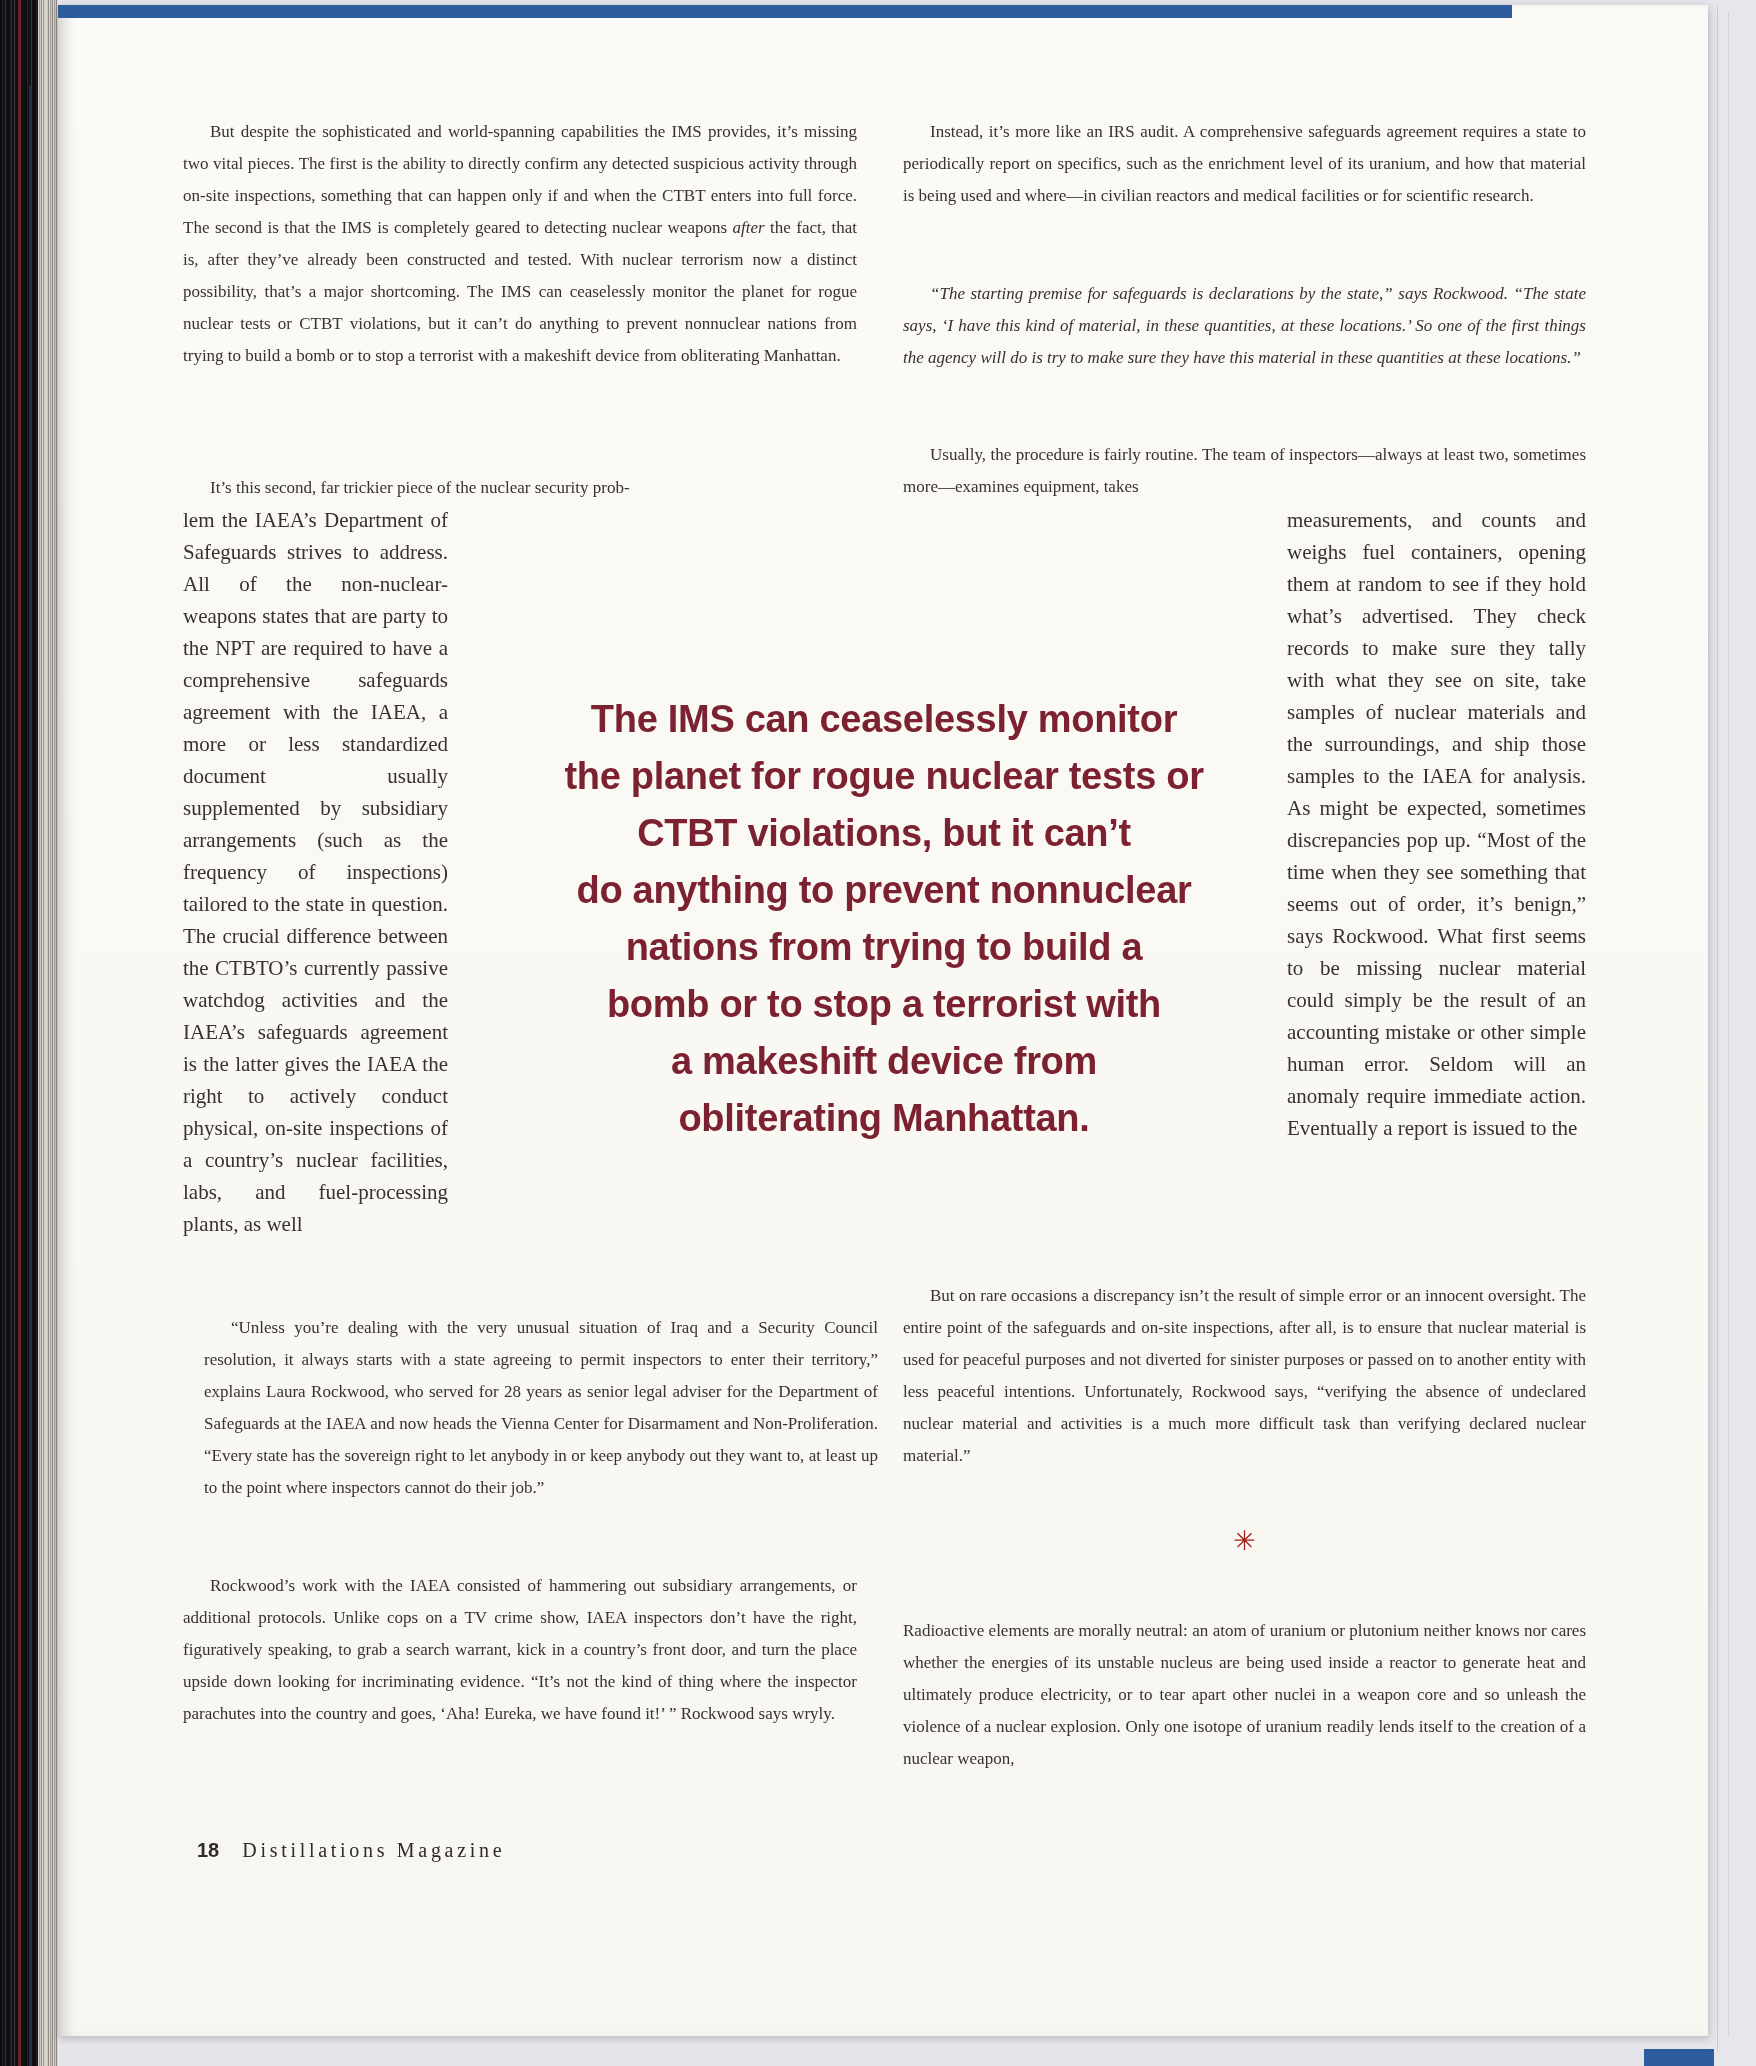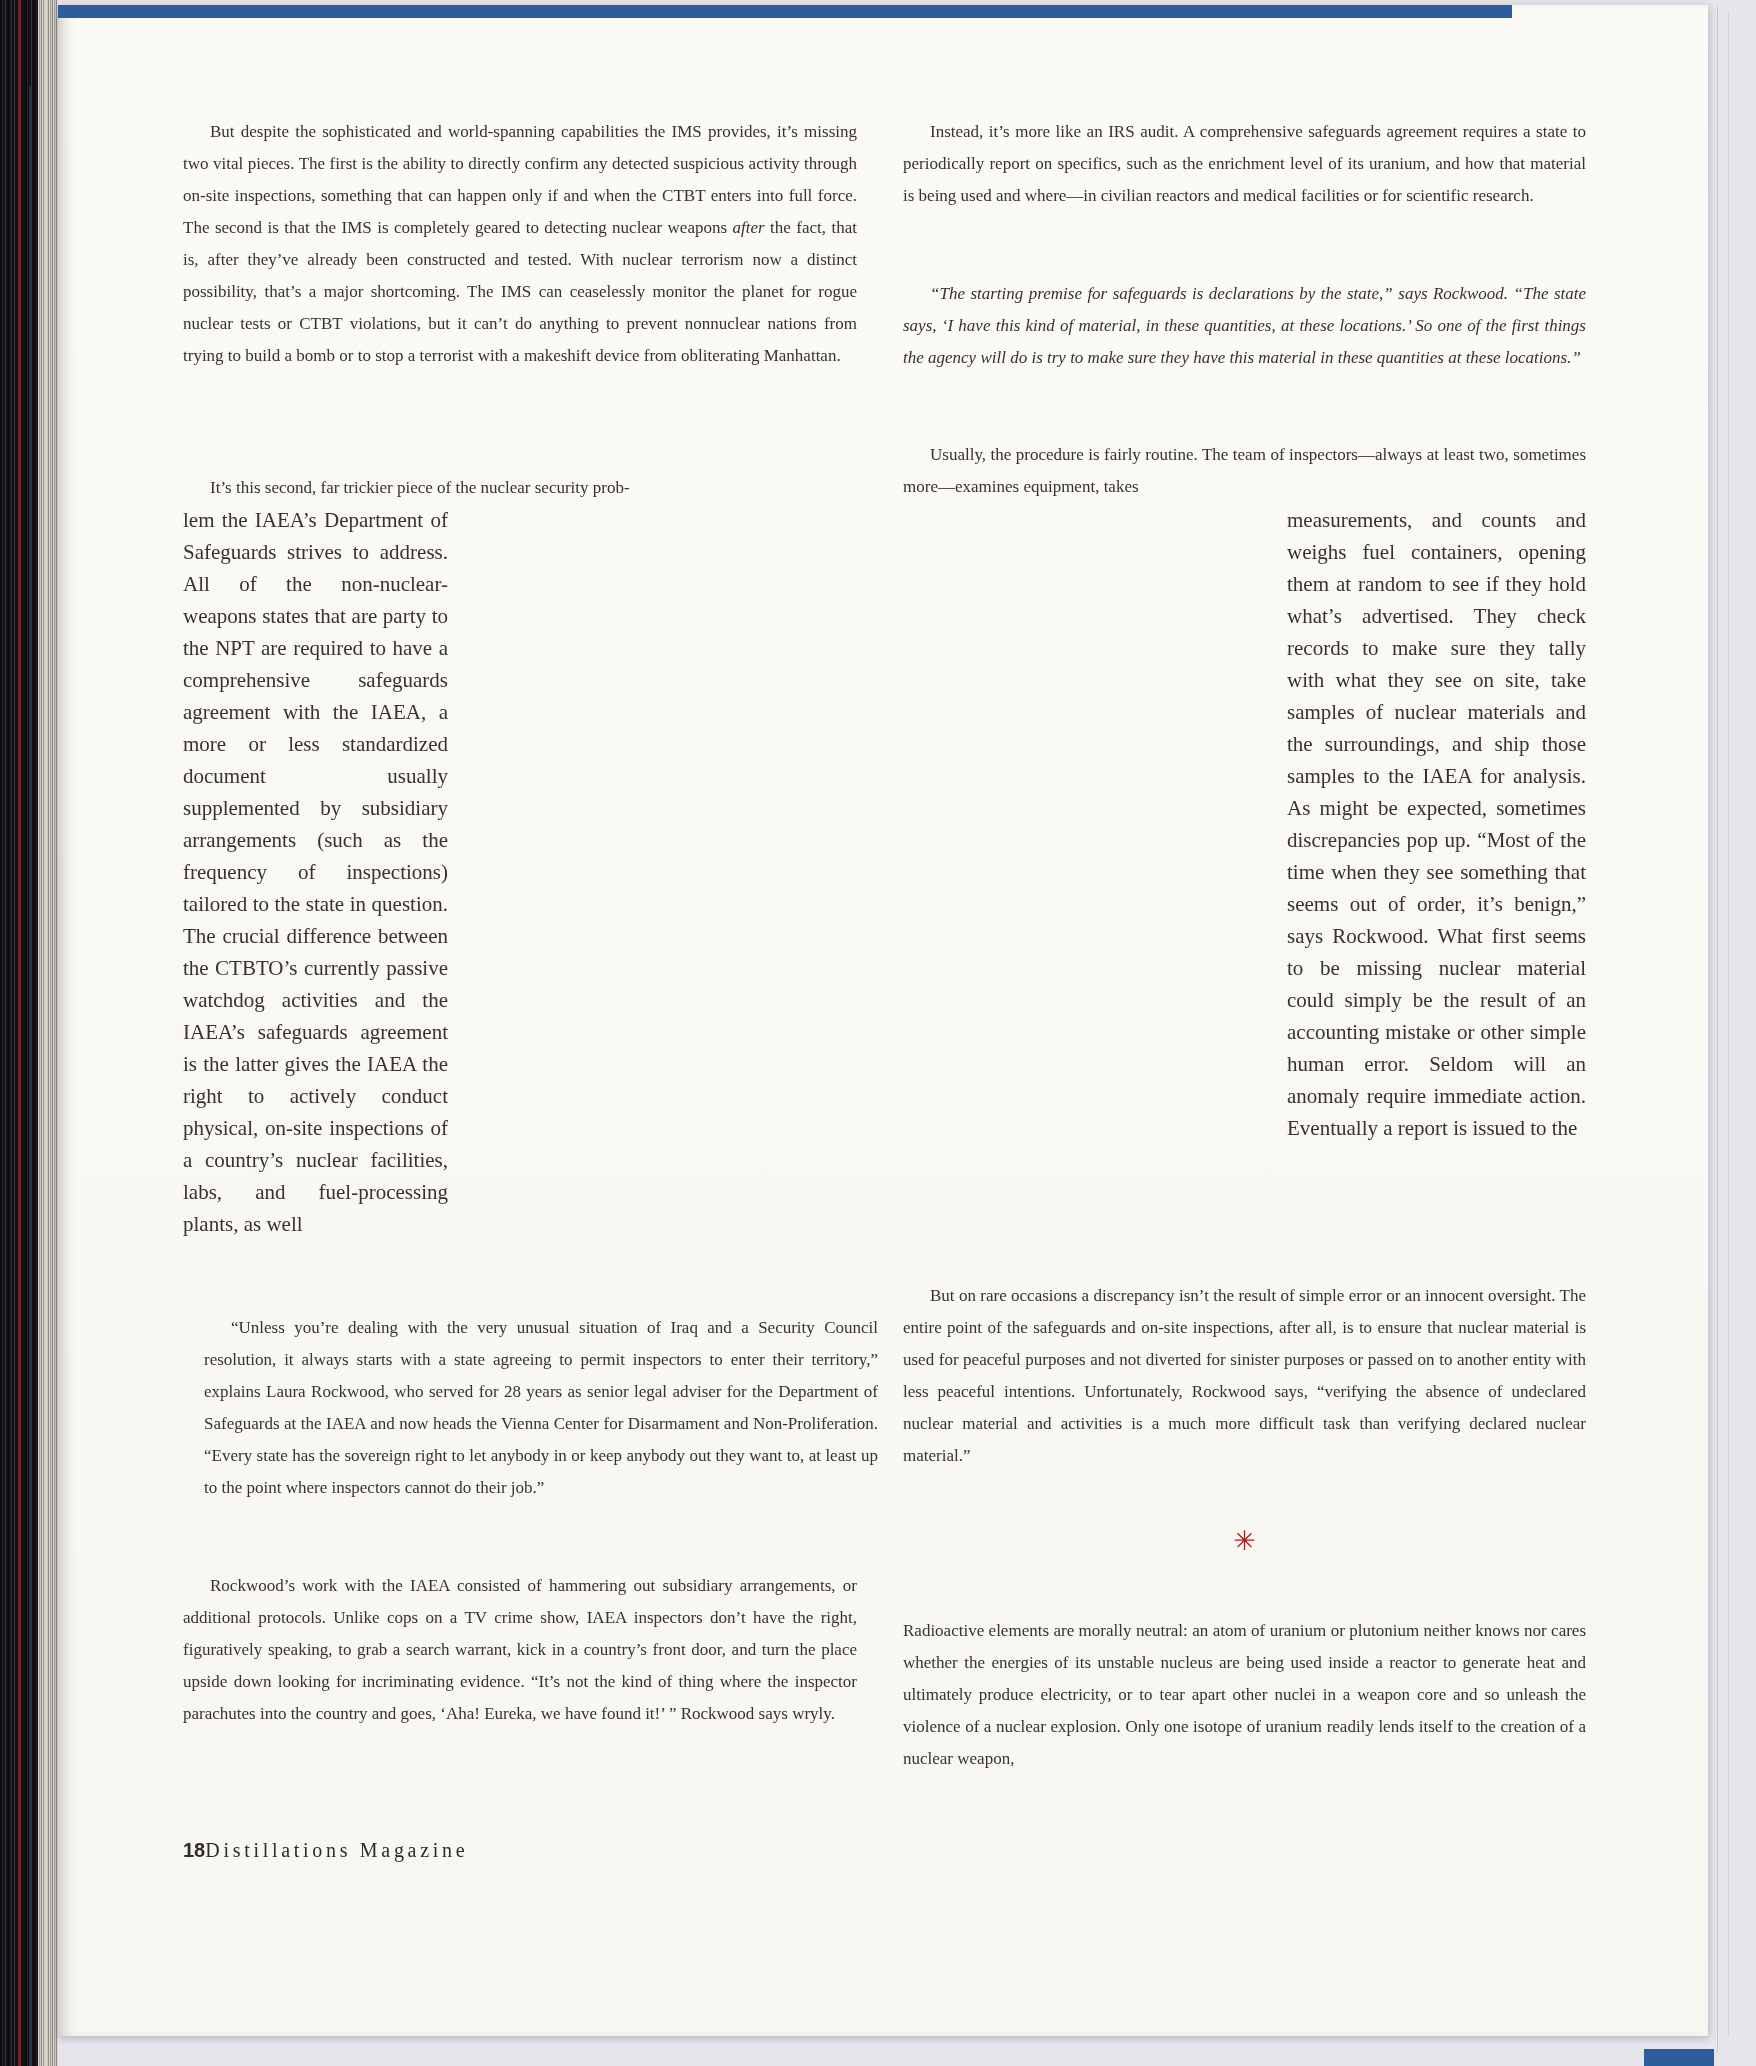--- a/index.html
+++ b/index.html
@@ -65,22 +65,22 @@
     font-family:"Liberation Sans",sans-serif;font-weight:700;
     font-size:38px;line-height:57px;letter-spacing:-0.3px;
     color:#7b2130;
   }
   .starburst{
     position:absolute;left:845px;top:1520px;width:683px;
     text-align:center;font-size:27px;color:#a8201f;
     font-family:"DejaVu Sans",sans-serif;
   }
   .footer{
-    position:absolute;left:125px;top:1834px;
-    display:flex;align-items:center;color:#2f2b27;
+    position:absolute;left:139px;top:1834px;
+    display:flex;align-items:center;gap:23px;color:#2f2b27;
   }
   .pageno{font-family:"Liberation Sans",sans-serif;font-weight:700;font-size:20px;}
   .magname{font-size:20px;letter-spacing:3.7px;}
 </style>
 </head>
 <body>
 
 <div class="canvas">
 
   <div class="binding">
@@ -112,20 +112,28 @@
     <div class="tb rc1 indent">Instead, it’s more like an IRS audit. A comprehensive safeguards agreement requires a state to periodically report on specifics, such as the enrichment level of its uranium, and how that material is being used and where—in civilian reactors and medical facilities or for scientific research.</div>
     <div class="tb rc2 indent">“The starting premise for safeguards is declarations by the state,” says Rockwood. “The state says, ‘I have this kind of material, in these quantities, at these locations.’ So one of the first things the agency will do is try to make sure they have this material in these quantities at these locations.”</div>
     <div class="tb rc3a indent">Usually, the procedure is fairly routine. The team of inspectors—always at least two, sometimes more—examines equipment, takes</div>
     <div class="tb rc3b narrow">measurements, and counts and weighs fuel containers, opening them at random to see if they hold what’s advertised. They check records to make sure they tally with what they see on site, take samples of nuclear materials and the surroundings, and ship those samples to the IAEA for analysis. As might be expected, sometimes discrepancies pop up. “Most of the time when they see something that seems out of order, it’s benign,” says Rockwood. What first seems to be missing nuclear material could simply be the result of an accounting mistake or other simple human error. Seldom will an anomaly require immediate action. Eventually a report is issued to the</div>
     <div class="tb rc4 indent">But on rare occasions a discrepancy isn’t the result of simple error or an innocent oversight. The entire point of the safeguards and on-site inspections, after all, is to ensure that nuclear material is used for peaceful purposes and not diverted for sinister purposes or passed on to another entity with less peaceful intentions. Unfortunately, Rockwood says, “verifying the absence of undeclared nuclear material and activities is a much more difficult task than verifying declared nuclear material.”</div>
 
     <div class="starburst">✳</div>
 
     <div class="tb rc5">Radioactive elements are morally neutral: an atom of uranium or plutonium neither knows nor cares whether the energies of its unstable nucleus are being used inside a reactor to generate heat and ultimately produce electricity, or to tear apart other nuclei in a weapon core and so unleash the violence of a nuclear explosion. Only one isotope of uranium readily lends itself to the creation of a nuclear weapon,</div>
 
+    <div class="pullquote">The IMS can ceaselessly monitor
+the planet for rogue nuclear tests or
+CTBT violations, but it can’t
+do anything to prevent nonnuclear
+nations from trying to build a
+bomb or to stop a terrorist with
+a makeshift device from
+obliterating Manhattan.</div>
 
     <div class="footer">
       <span class="pageno">18</span>
       <span class="magname">Distillations Magazine</span>
     </div>
 
   </div>
 </div>
 
 

